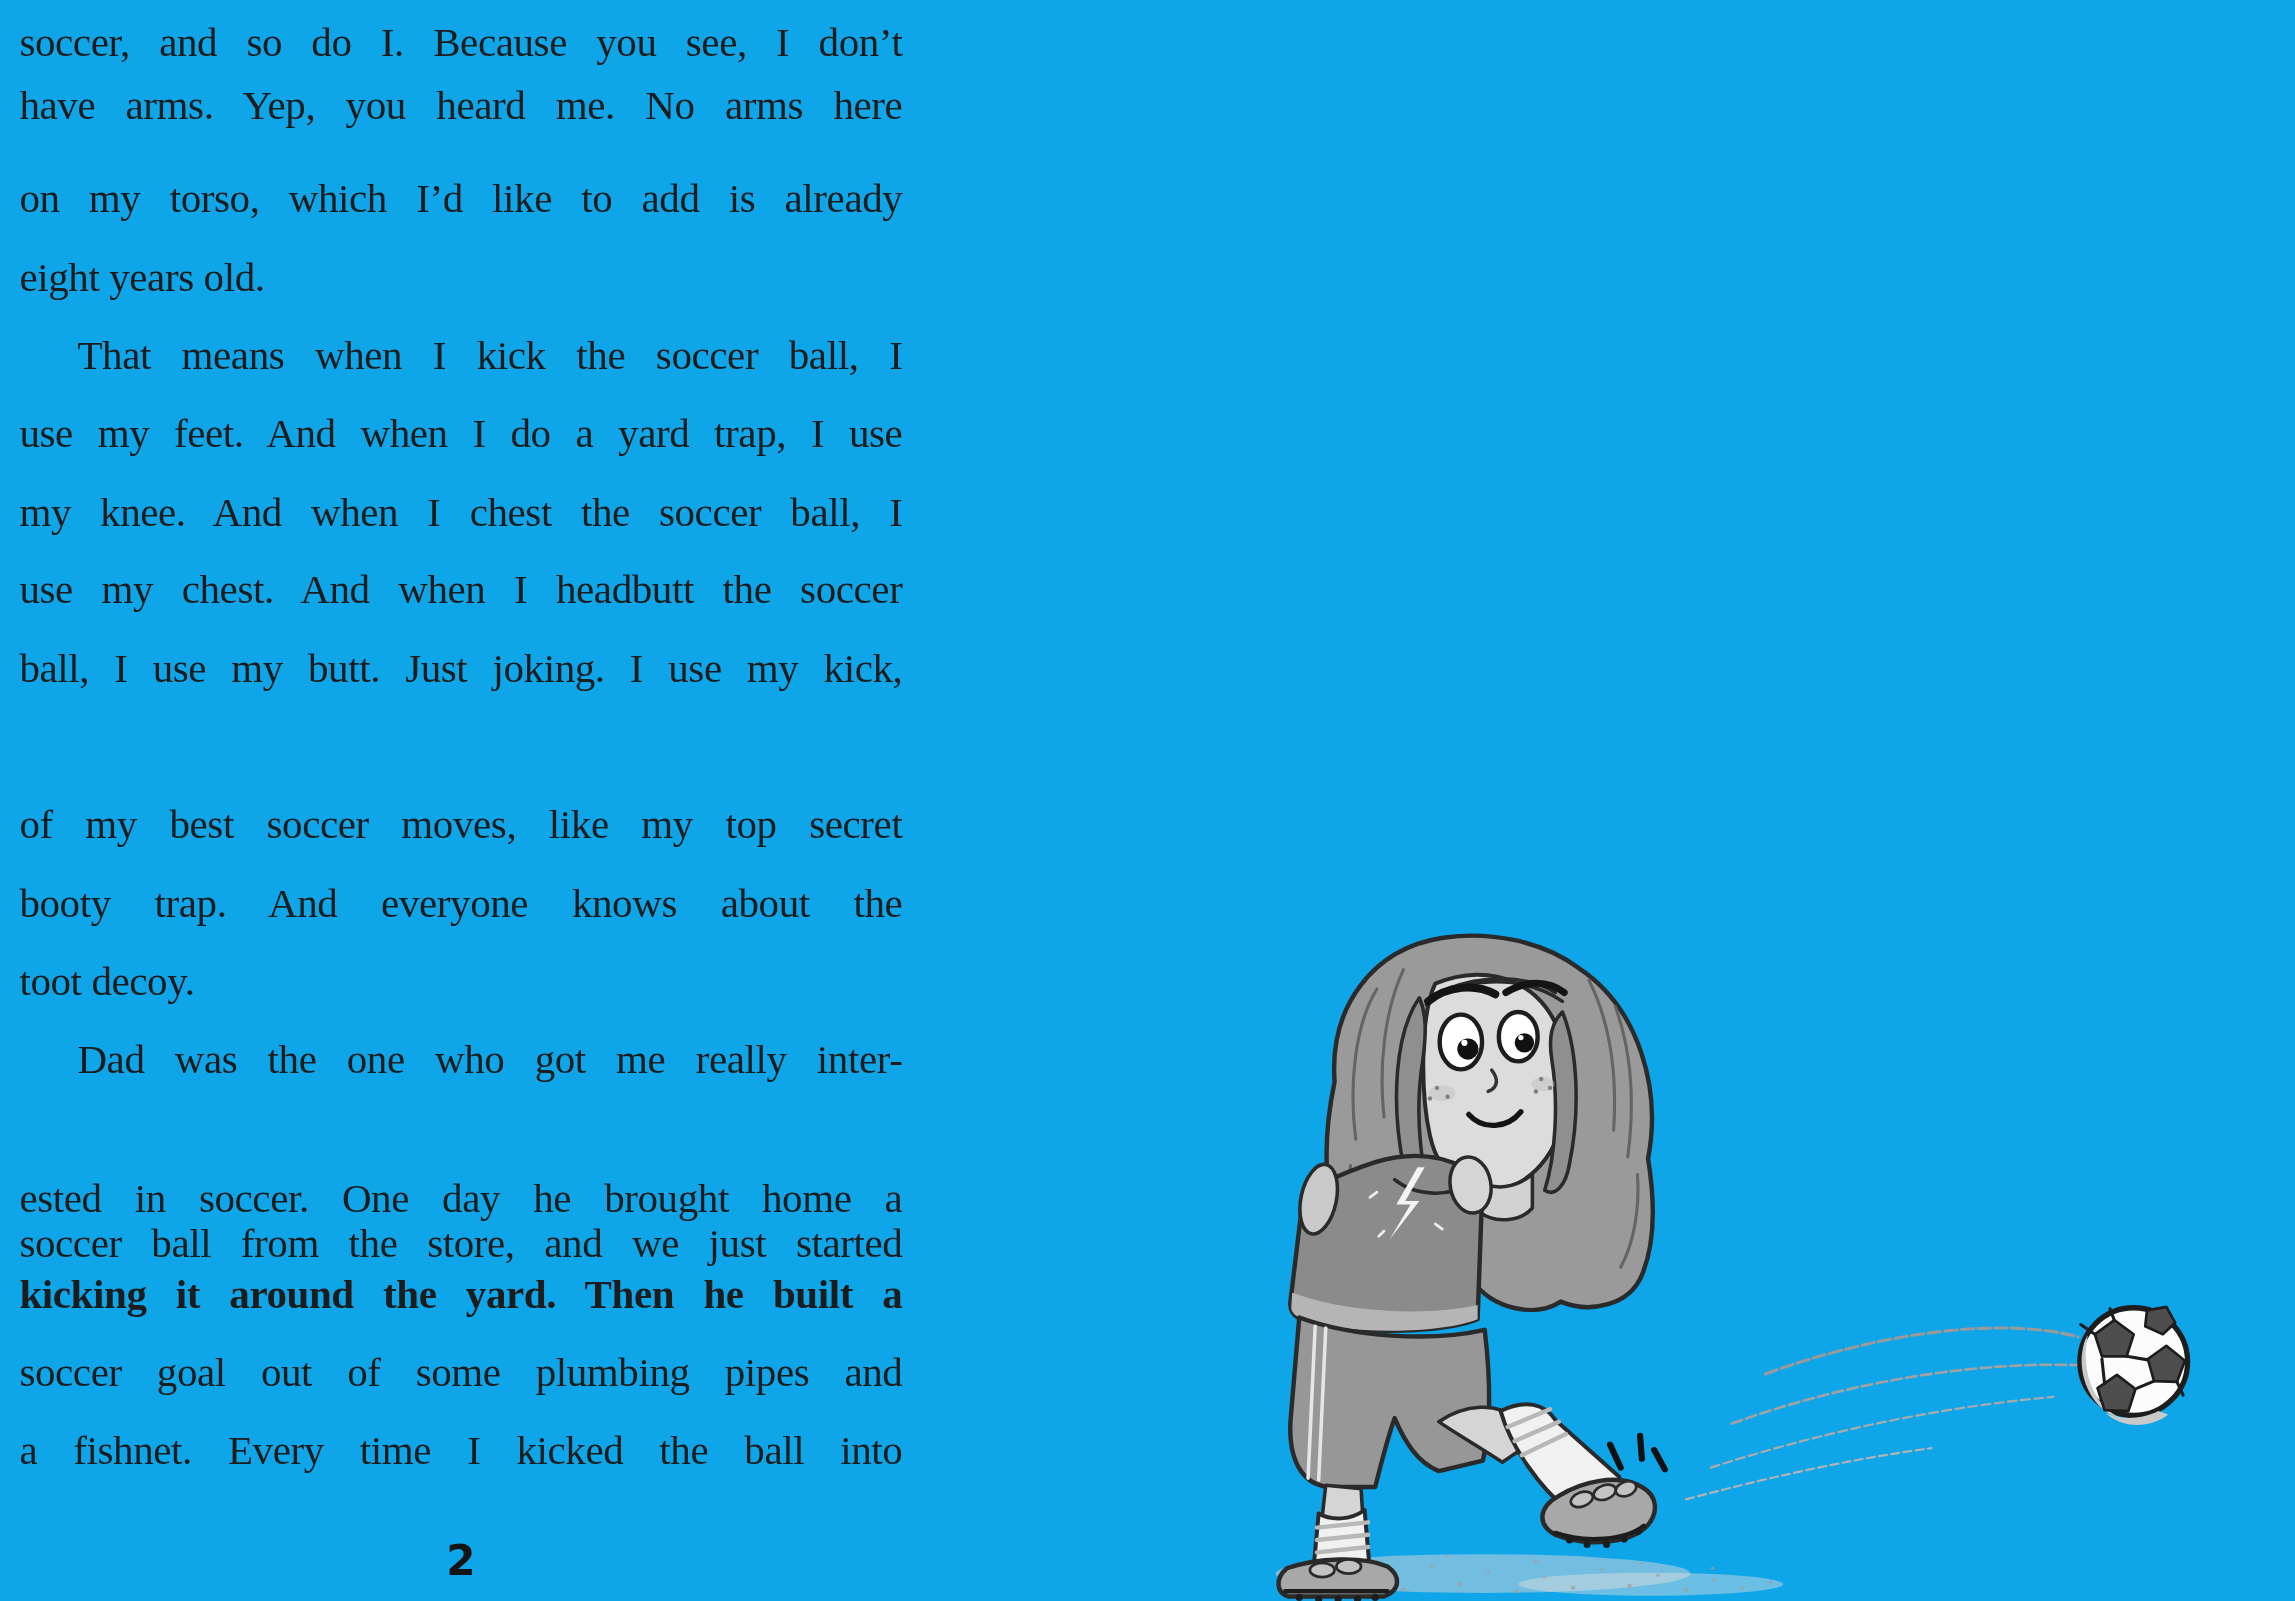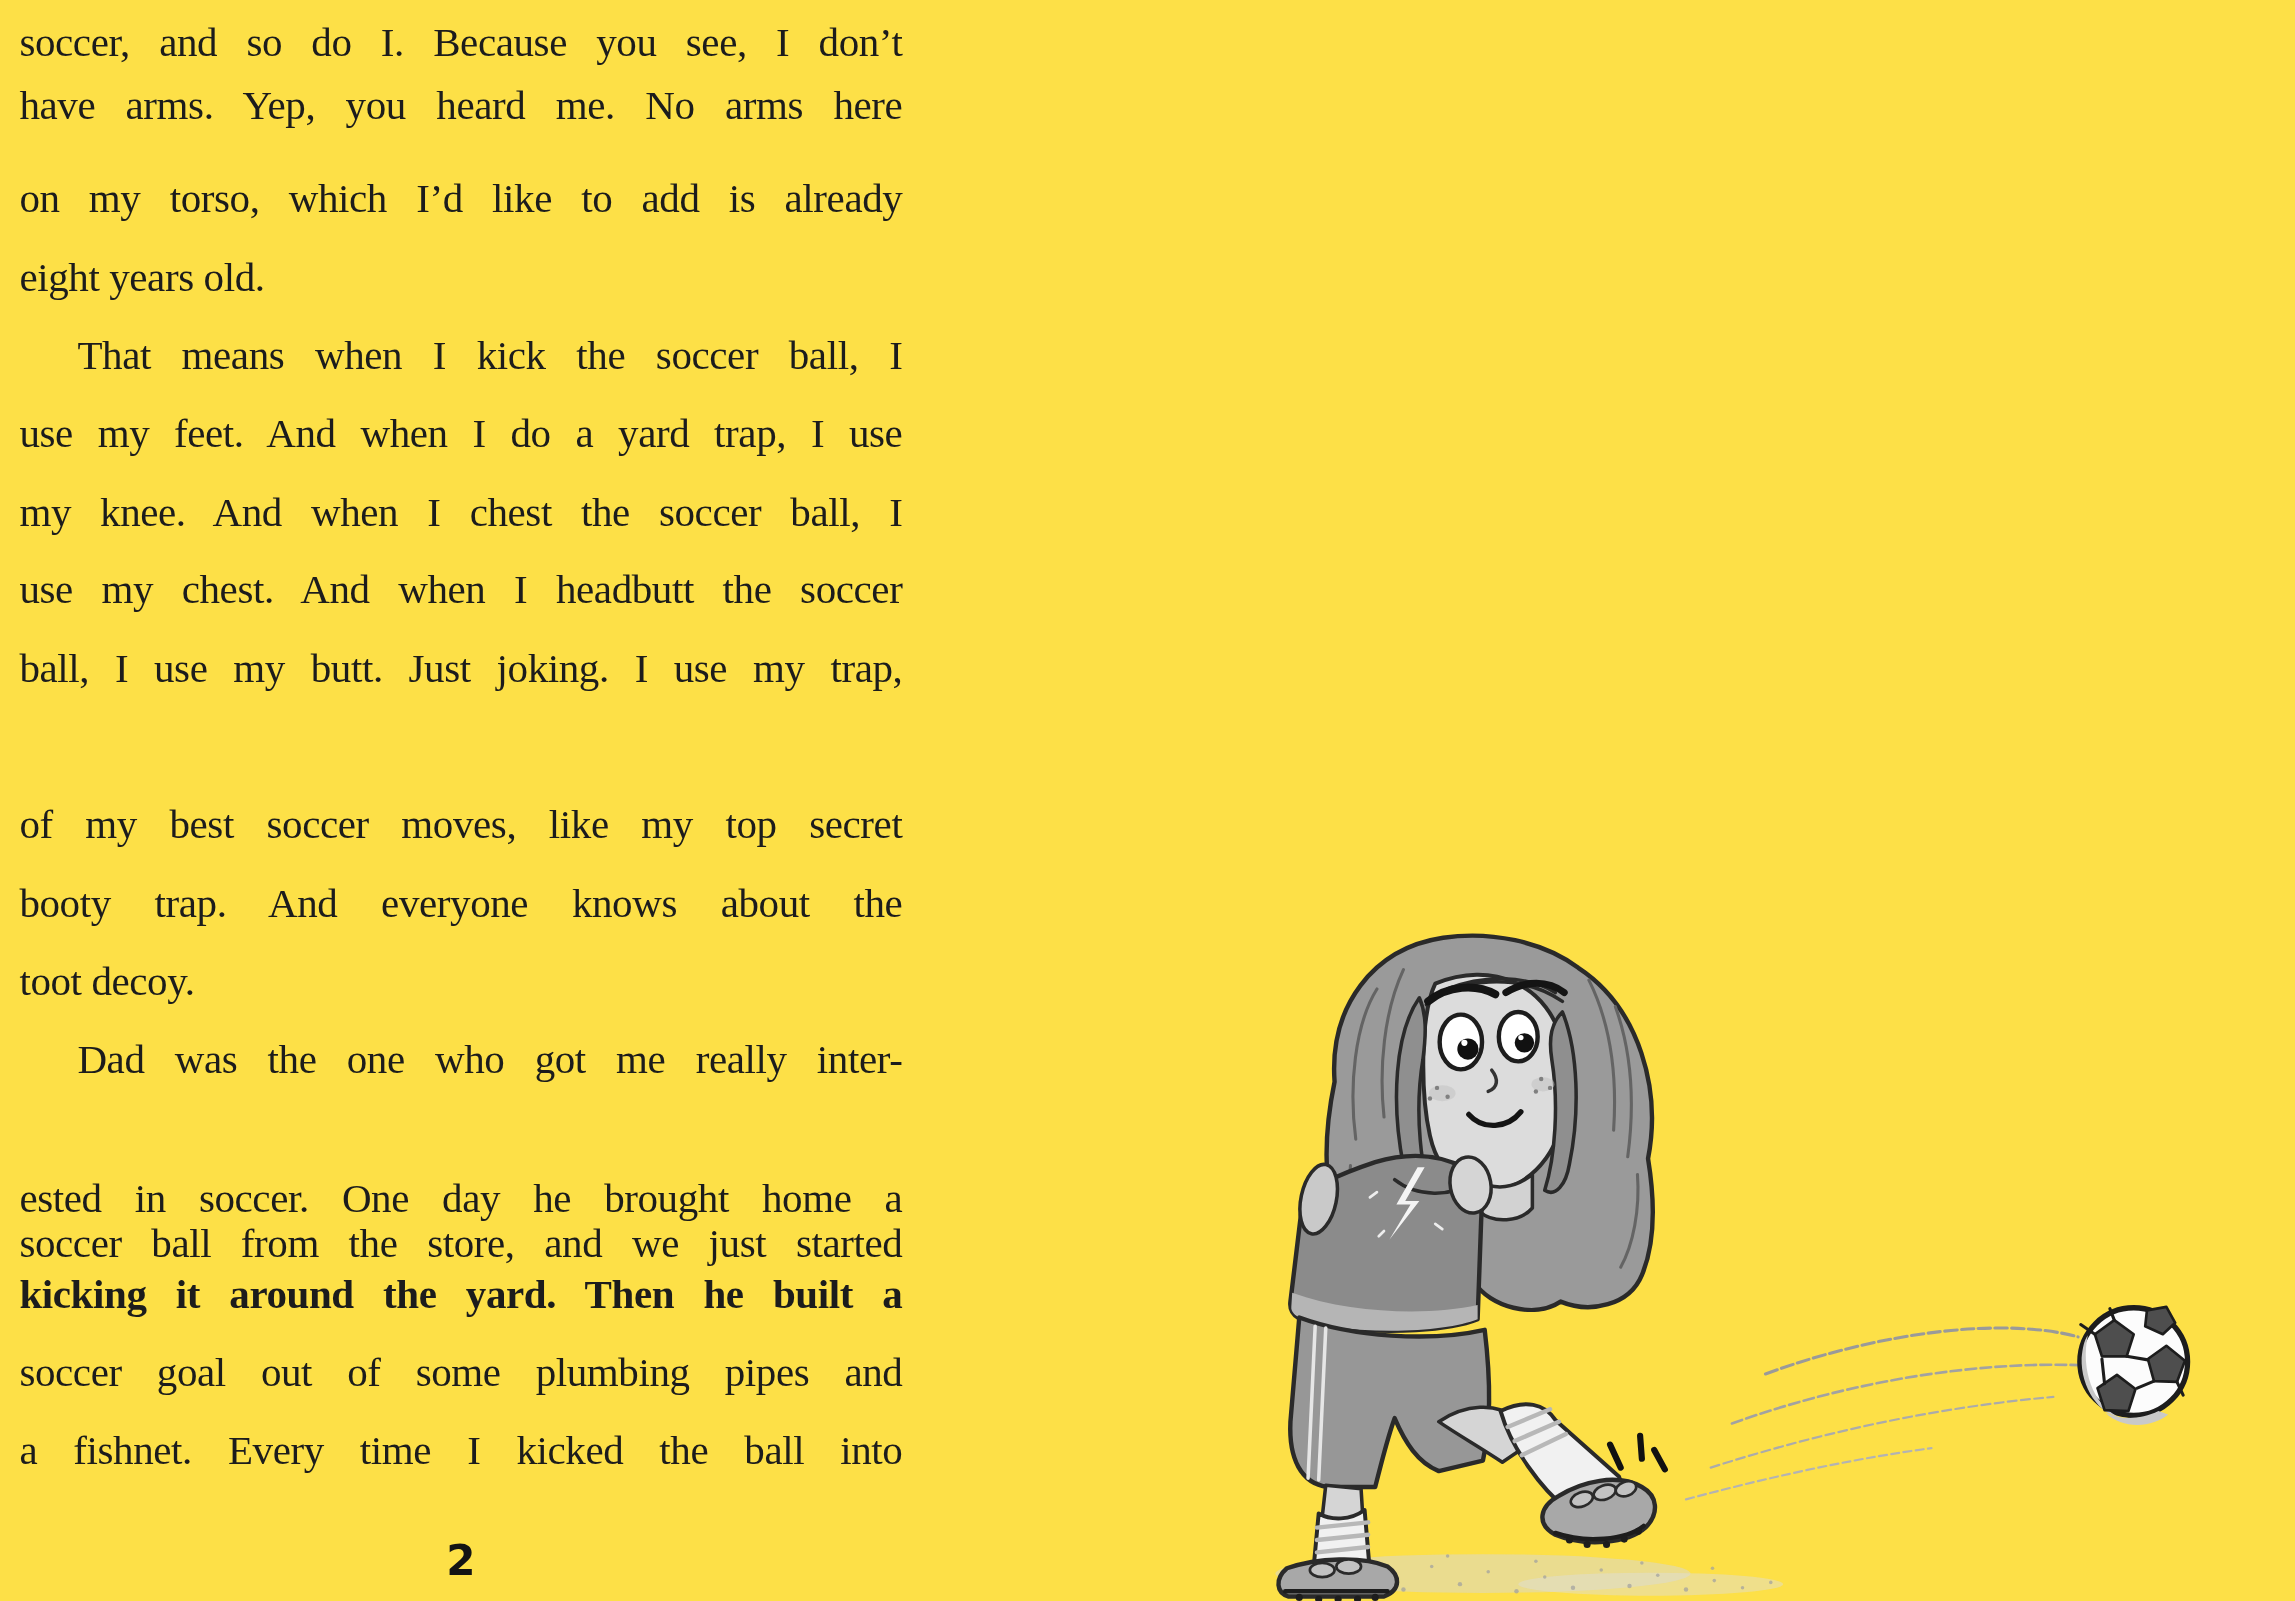--- a/index.html
+++ b/index.html
@@ -1,17 +1,17 @@
 <!DOCTYPE html>
 <html style="font-size:14px"><head>
 <meta charset="utf-8">
 <style>
   html,body{margin:0;padding:0;background:#ffffff;}
   .spread{
-    position:relative;width:2295px;height:1602px;background:#fde047;
+    position:relative;width:2295px;height:1602px;background:#0ea5e9;
     font-family:"Liberation Serif","DejaVu Serif",serif;color:#1c1c1c;overflow:hidden;
   }
   .page{position:absolute;top:0;height:1602px;}
   .page.left{left:0;width:1148px;}
   .page.right{left:1148px;width:1148px;}
   .col{position:absolute;top:15px;}
   #left-col{left:19.4px;width:883px;height:1554px;}
   .line{
     position:absolute;left:0;right:0;
     font-size:41px;line-height:55px;letter-spacing:-0.4px;
@@ -34,21 +34,21 @@
   <section class="page left">
     <div class="col" id="left-col">
         <div class="line" style="top: 0px;">soccer, and so do I. Because you see, I don’t</div>
         <div class="line" style="top: 63px;">have arms. Yep, you heard me. No arms here</div>
         <div class="line" style="top: 156px;">on my torso, which I’d like to add is already</div>
         <div class="line end" style="top: 235px;">eight years old.</div>
         <div class="line indent" style="top: 313px;">That means when I kick the soccer ball, I</div>
         <div class="line" style="top: 391px;">use my feet. And when I do a yard trap, I use</div>
         <div class="line" style="top: 470px;">my knee. And when I chest the soccer ball, I</div>
         <div class="line" style="top: 547px;">use my chest. And when I headbutt the soccer</div>
-        <div class="line" style="top: 626px;">ball, I use my butt. Just joking. I use my trap,</div>
+        <div class="line" style="top: 626px;">ball, I use my butt. Just joking. I use my kick,</div>
         <div class="line" style="top: 782px;">of my best soccer moves, like my top secret</div>
         <div class="line" style="top: 861px;">booty trap. And everyone knows about the</div>
         <div class="line end" style="top: 939px;">toot decoy.</div>
         <div class="line indent" style="top: 1017px;">Dad was the one who got me really inter-</div>
         <div class="line" style="top: 1156px;">ested in soccer. One day he brought home a</div>
         <div class="line" style="top: 1173px; margin-top: 28px;">soccer ball from the store, and we just started</div>
         <div class="line" style="top: 1252px; font-weight: bold;">kicking it around the yard. Then he built a</div>
         <div class="line" style="top: 1330px;">soccer goal out of some plumbing pipes and</div>
         <div class="line" style="top: 1408px;">a fishnet. Every time I kicked the ball into</div>
       </div>

